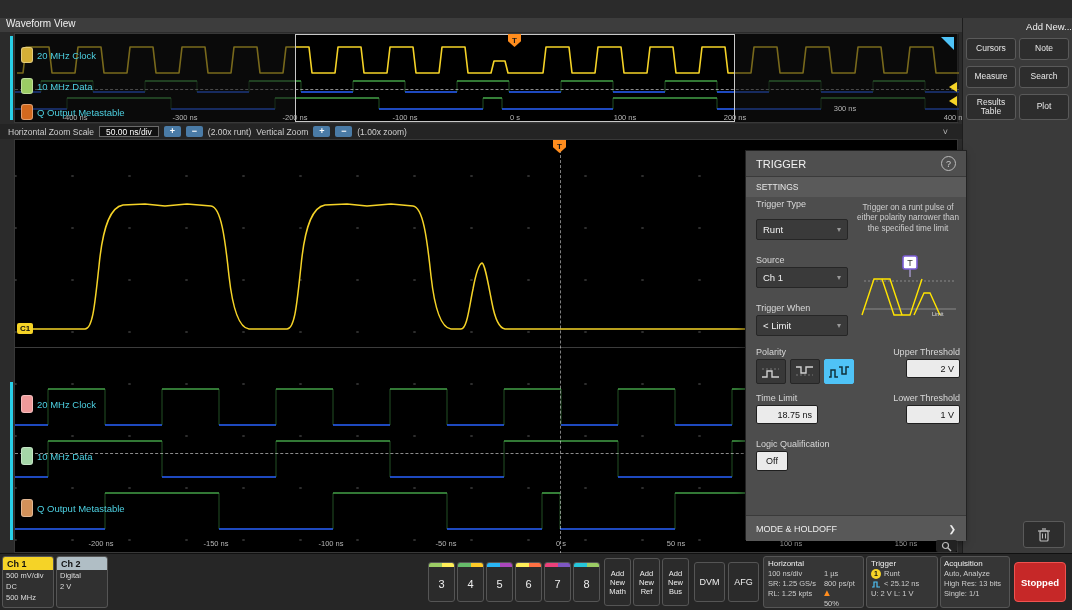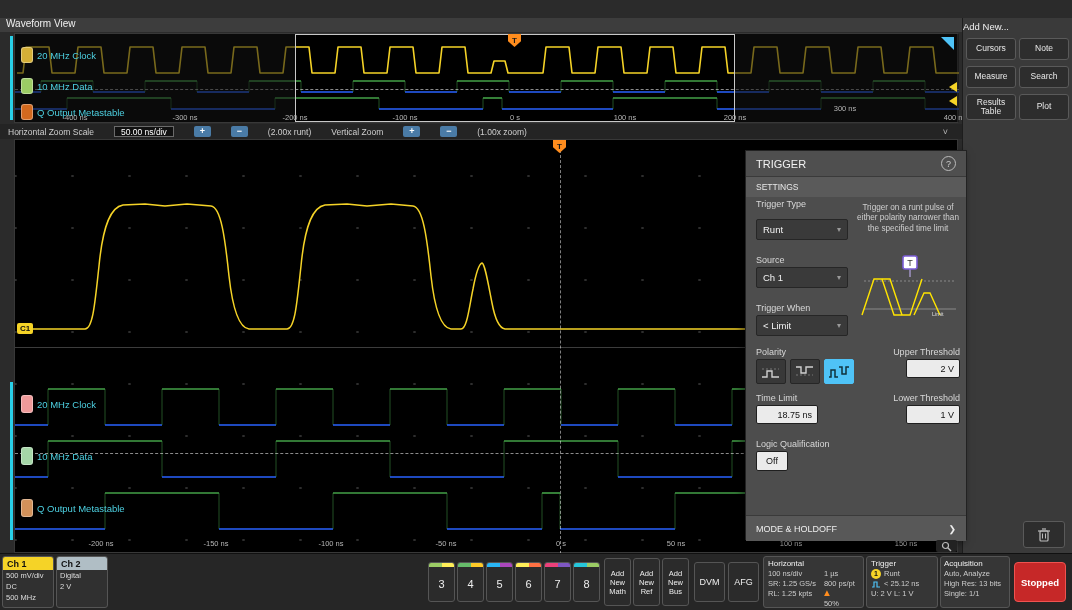--- a/index.html
+++ b/index.html
@@ -9,40 +9,40 @@
   
   #menubar{position:absolute;left:0;top:0;width:1072px;height:18px;background:#181818;display:flex;align-items:center;gap:26px;padding-left:14px;font-size:10.5px;color:#e8e8e8;z-index:50}
   .menu-item{cursor:default}
   #app-icon{width:9px;height:9px;background:#ff8d1e;border-radius:2px;margin-right:-10px}
 
   
   #wv-titlebar{position:absolute;left:0;top:18px;width:962px;height:14px;background:#3d3d3d;font-size:10px;color:#f0f0f0;display:flex;padding-left:6px;z-index:5}
 
   
   #right-panel{position:absolute;left:962px;top:18px;width:110px;height:535px;background:#3a3a3a;border-left:1px solid #1d1d1d;z-index:10}
-  #right-panel .rp-title{font-size:9.5px;color:#f0f0f0;text-align:left;padding-top:3px}
+  #right-panel .rp-title{font-size:9.5px;color:#f0f0f0;text-align:right;padding-top:3px}
   .rp-btn{position:absolute;width:50px;background:#2d2d2d;border:1px solid #5a5a5a;border-radius:3px;color:#e8e8e8;font-size:8.5px;display:flex;align-items:center;justify-content:center;text-align:center;line-height:1.1;height:22px}
   #trash-btn{position:absolute;left:60px;top:503px;width:42px;height:27px;background:#2d2d2d;border:1px solid #5a5a5a;border-radius:3px;display:flex;align-items:center;justify-content:center}
 
   
   #overview{position:absolute;left:14px;top:33px;width:944px;height:90px;background:#000;border:1px solid #383838;z-index:4}
   #overview svg{position:absolute;left:0;top:0}
   .dim{position:absolute;top:0;height:88px;background:rgba(18,18,18,.55);z-index:2}
   #zoom-box{position:absolute;left:280px;top:0;width:440px;height:88px;border:1px solid #c8c8c8;z-index:3}
   .dash-h{position:absolute;height:0;border-top:1px dashed rgba(255,255,255,.55);z-index:2}
   .ch-label{position:absolute;display:flex;align-items:center;gap:4px;font-size:9.5px;color:#4dd0e1;z-index:6;white-space:nowrap}
   .chip{width:12px;height:16px;border-radius:3px;border:1px solid rgba(255,255,255,.35)}
   .axis-label{position:absolute;width:44px;text-align:center;font-size:7.5px;color:#b5b5b5;z-index:6}
   .t-marker{position:absolute;width:13px;height:13px;background:#ff8d1e;color:#1a1a1a;font-size:8px;font-weight:bold;display:flex;align-items:center;justify-content:center;clip-path:polygon(0 0,100% 0,100% 55%,50% 100%,0 55%);z-index:7}
   .side-bar{position:absolute;width:3px;background:#29d0e8;z-index:6}
   .y-arrow{position:absolute;right:0;width:0;height:0;border-top:5px solid transparent;border-bottom:5px solid transparent;border-right:8px solid #f5d327;z-index:6}
   #zoom-flag{position:absolute;right:3px;top:3px;width:0;height:0;border-top:13px solid #4fc3f7;border-left:13px solid transparent;z-index:6}
 
   
-  #zoombar{position:absolute;left:0;top:124px;width:962px;height:15px;background:#242424;display:flex;align-items:center;gap:20px;padding-left:8px;font-size:8.5px;color:#cfcfcf;z-index:5}
+  #zoombar{position:absolute;left:0;top:124px;width:962px;height:15px;background:#242424;display:flex;align-items:center;gap:5px;padding-left:8px;font-size:8.5px;color:#cfcfcf;z-index:5}
   .zb-box{background:#111;border:1px solid #6a6a6a;color:#fff;padding:0 6px;height:11px;line-height:10px}
   .zb-btn{width:17px;height:11px;background:#4a7ba6;border-radius:2px;color:#fff;text-align:center;line-height:10px;font-size:9px;font-weight:bold}
   #zb-chev{margin-left:auto;margin-right:14px;color:#bbb;font-size:9px}
 
   
   #main-view{position:absolute;left:14px;top:139px;width:944px;height:414px;background:#000;border:1px solid #383838;background-image:radial-gradient(circle,#2e2e2e 1px,transparent 1.4px);background-size:57px 52px;background-position:29px 10px;z-index:4}
   #main-view svg{position:absolute;left:0;top:0}
   #h-sep{position:absolute;left:0;top:207px;width:944px;height:1px;background:#3c3c3c;z-index:2}
   #trig-line{position:absolute;left:545px;top:0;width:0;height:414px;border-left:1px dashed rgba(255,255,255,.5);z-index:2}
   #c1-badge{position:absolute;left:2px;top:183px;background:#f5d327;color:#111;font-size:8px;font-weight:bold;padding:1px 3px;border-radius:2px;z-index:6}

